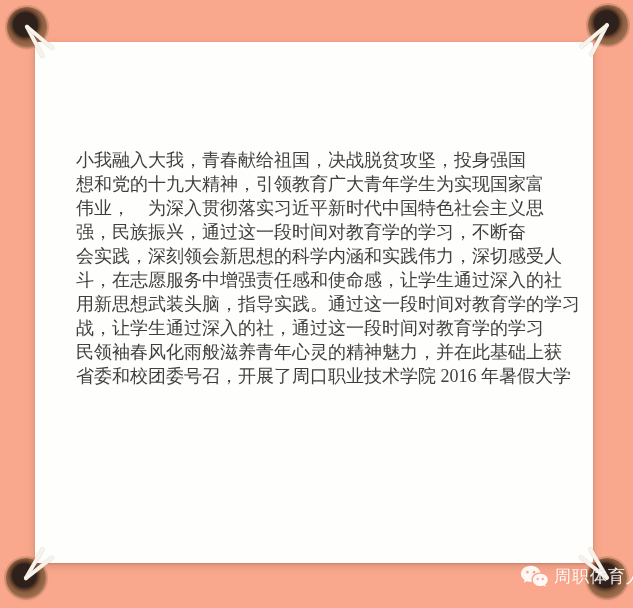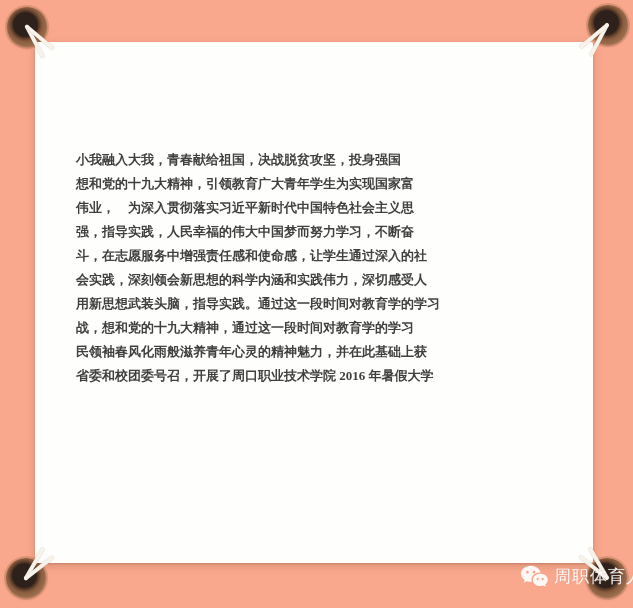--- a/index.html
+++ b/index.html
@@ -44,24 +44,23 @@
     border-radius: 2px;
     box-shadow: 0 3px 9px rgba(140,80,60,0.28), 0 1px 2px rgba(120,70,50,0.25);
   }
 
   .text-block {
     position: absolute;
     left: 41px;
     top: 106px;
     width: 505px;
     color: #3f3f3f;
-    font-size: 13px;
+    font-size: 18px;
     line-height: 24px;
     letter-spacing: 0;
-    font-weight: bold;
   }
   .text-block .line { white-space: nowrap; }
 
   
   .string {
     position: absolute;
     width: 3.5px;
     height: 37px;
     background: #f7f3ea;
     border-radius: 2px;
@@ -107,25 +106,25 @@
   <div class="grommet tl"></div>
   <div class="grommet tr"></div>
   <div class="grommet bl"></div>
   <div class="grommet br"></div>
 
   <div class="paper">
     <div class="text-block">
       <div class="line">小我融入大我，青春献给祖国，决战脱贫攻坚，投身强国</div>
       <div class="line">想和党的十九大精神，引领教育广大青年学生为实现国家富</div>
       <div class="line">伟业，　为深入贯彻落实习近平新时代中国特色社会主义思</div>
-      <div class="line">强，指导实践，人民幸福的伟大中国梦而努力学习，不断奋</div>
+      <div class="line">强，民族振兴，通过这一段时间对教育学的学习，不断奋</div>
+      <div class="line">会实践，深刻领会新思想的科学内涵和实践伟力，深切感受人</div>
       <div class="line">斗，在志愿服务中增强责任感和使命感，让学生通过深入的社</div>
-      <div class="line">会实践，深刻领会新思想的科学内涵和实践伟力，深切感受人</div>
       <div class="line">用新思想武装头脑，指导实践。通过这一段时间对教育学的学习</div>
-      <div class="line">战，想和党的十九大精神，通过这一段时间对教育学的学习</div>
+      <div class="line">战，让学生通过深入的社，通过这一段时间对教育学的学习</div>
       <div class="line">民领袖春风化雨般滋养青年心灵的精神魅力，并在此基础上获</div>
       <div class="line">省委和校团委号召，开展了周口职业技术学院 2016 年暑假大学</div>
     </div>
   </div>
 
   <div class="string from-top s-tl1"></div>
   <div class="string from-top s-tl2"></div>
   <div class="string from-top s-tr1"></div>
   <div class="string from-top s-tr2"></div>
   <div class="string from-bottom s-bl1"></div>

